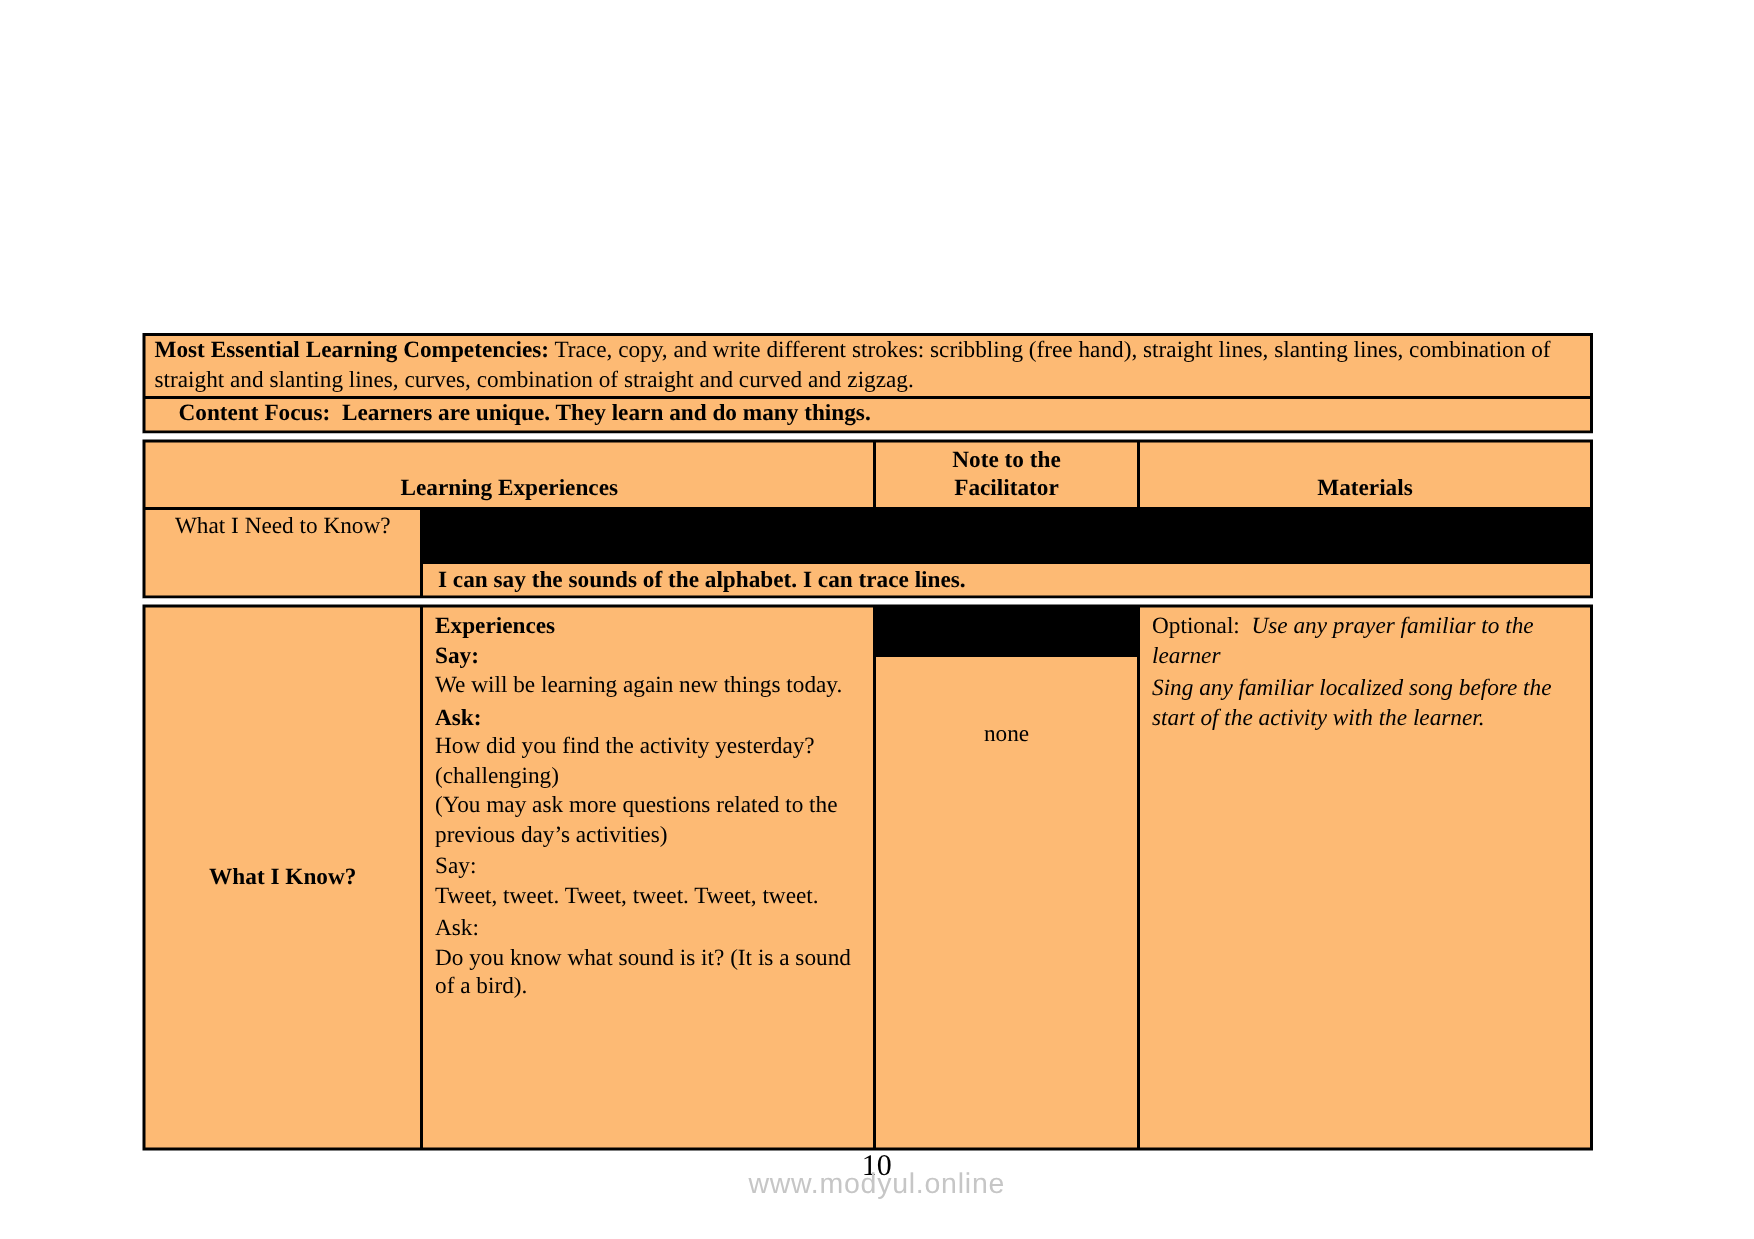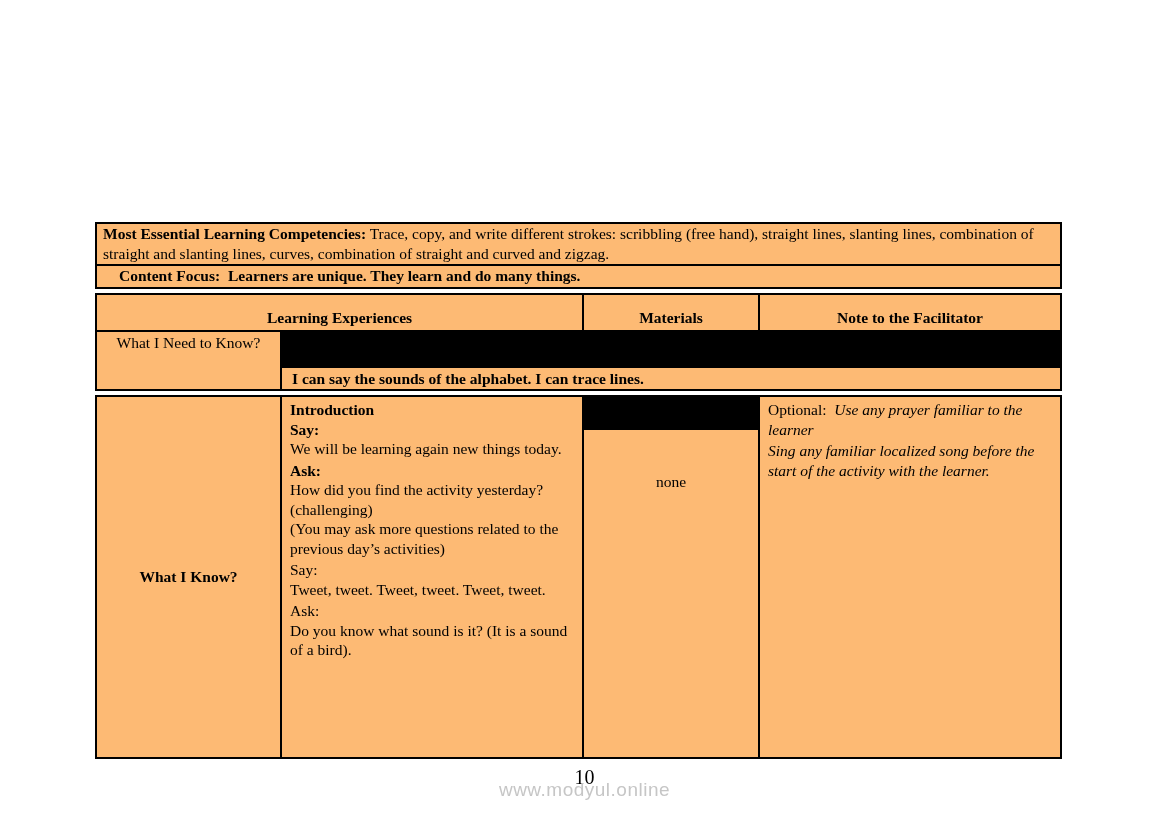--- a/index.html
+++ b/index.html
@@ -57,34 +57,34 @@
 
     <div class="tbl tbl-a">
       <div class="cell melc"><span class="b pw">Most Essential Learning Competencies:</span><span class="pw"> Trace, copy, and write different strokes: scribbling (free hand), straight lines, slanting lines, combination of straight and slanting lines, curves, combination of straight and curved and zigzag.</span></div>
       <div class="cell cf"><span class="pw">Content Focus:</span><span class="pw">  Learners are unique. They learn and do many things.</span></div>
     </div>
 
     <div class="sec-gap"></div>
 
     <div class="tbl tbl-b">
       <div class="cell hdr span-le">Learning Experiences</div>
+      <div class="cell hdr">Note to the Facilitator</div>
       <div class="cell hdr">Materials</div>
-      <div class="cell hdr">Note to the Facilitator</div>
       <div class="cell wintk-l">What I Need to Know?</div>
       <div class="cell wintk-v pw">I can say the sounds of the alphabet. I can trace lines.</div>
     </div>
 
     <div class="sec-gap"></div>
 
     <div class="tbl tbl-c">
       <div class="cell c1">What I Know?</div>
 
       <div class="cell c2">
         <div class="para">
-          <div class="line b">Introduction</div>
+          <div class="line b">Experiences</div>
           <div class="line b">Say:</div>
           <div class="line">We will be learning again new things today.</div>
         </div>
         <div class="para">
           <div class="line b">Ask:</div>
           <div class="line">How did you find the activity yesterday? (challenging)</div>
           <div class="line">(You may ask more questions related to the previous day’s activities)</div>
         </div>
         <div class="para">
           <div class="line">Say:</div>

